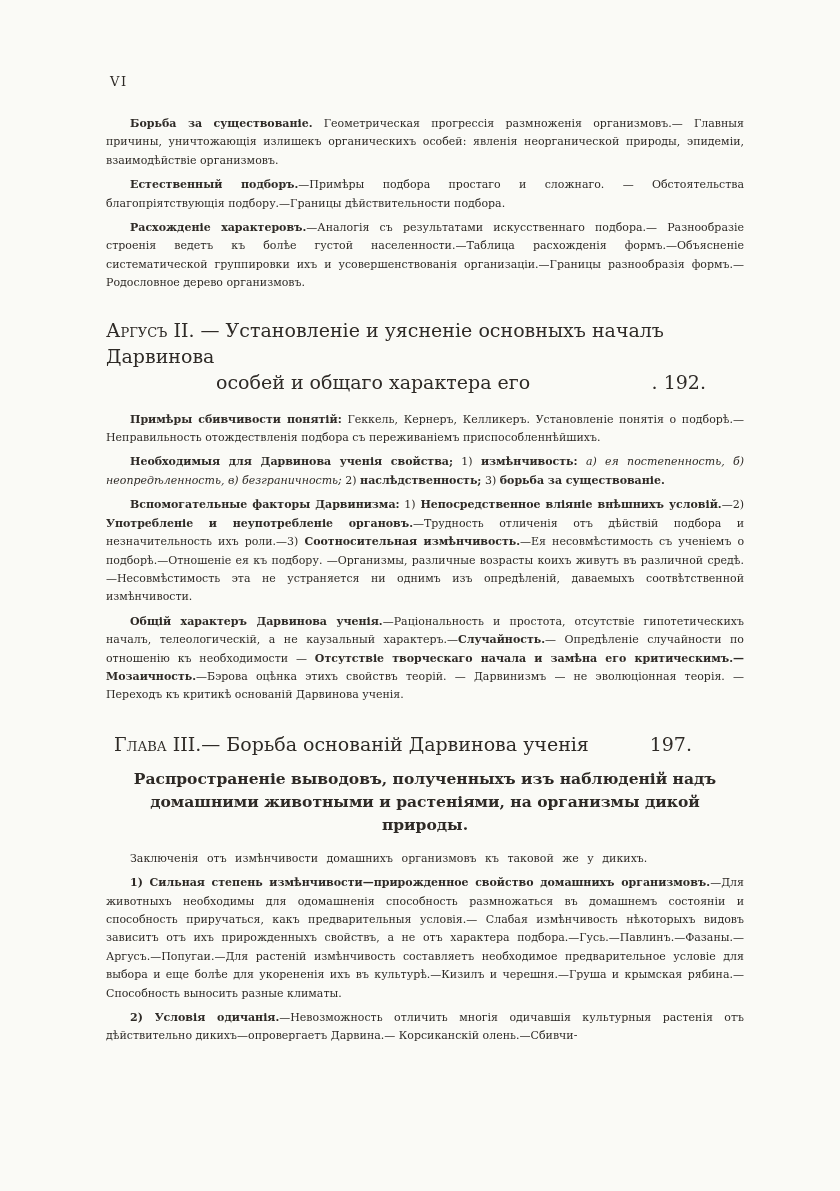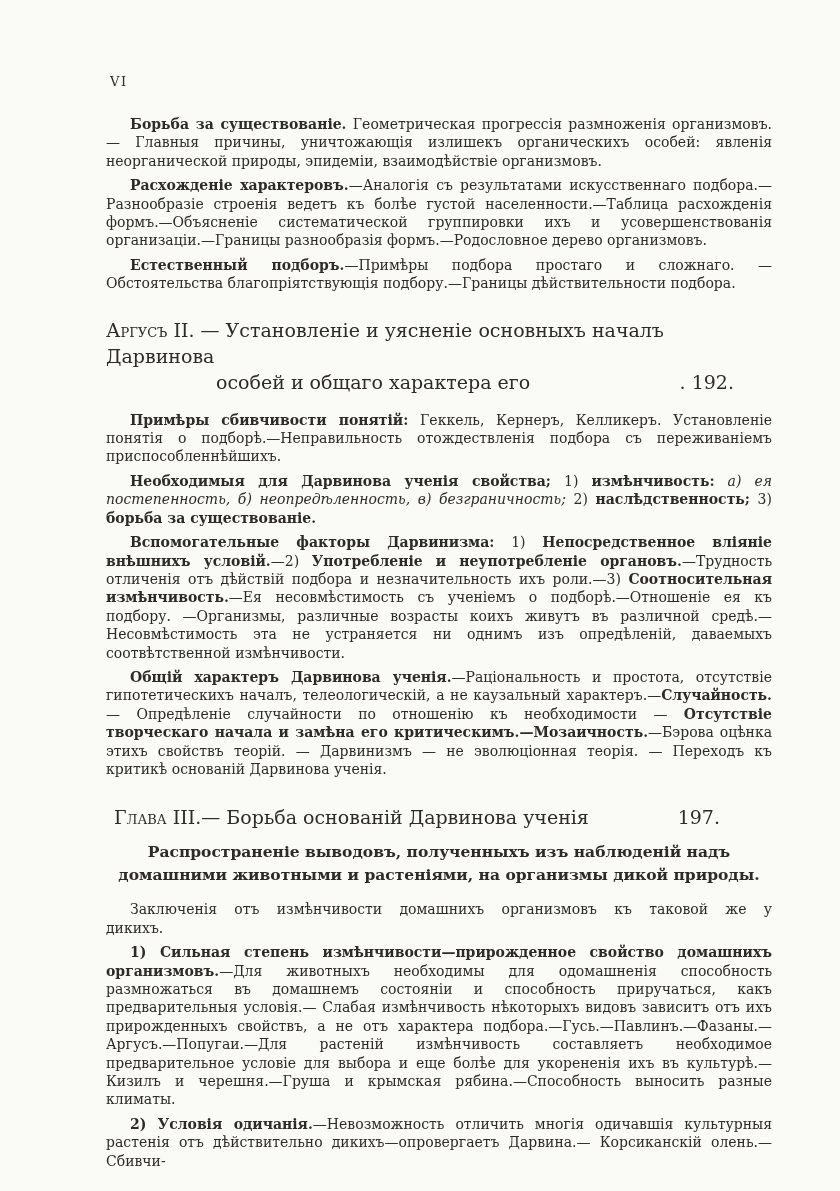--- a/index.html
+++ b/index.html
@@ -6,32 +6,32 @@
   body {
     width: 840px;
     height: 1191px;
     background: #fafaf6;
     font-family: "DejaVu Serif", serif;
   }
   .page {
     box-sizing: border-box;
     width: 840px;
     height: 1191px;
-    padding: 74px 68px 0 106px;
+    padding: 74px 96px 0 106px;
     background: #fafaf6;
     color: #2e2a26;
     overflow: hidden;
   }
   .page-number {
     font-size: 13px;
     letter-spacing: 1.5px;
     margin: 0 0 26px 4px;
   }
   p.par {
-    font-size: 14px;
+    font-size: 11px;
     line-height: 18.4px;
     text-align: justify;
     text-indent: 24px;
     margin: 0 0 6px 0;
   }
   p.par.spread { word-spacing: 5px; }
   .b { font-weight: bold; }
   .i { font-style: italic; }
   .chapter {
     font-size: 19px;
@@ -58,23 +58,23 @@
 </style>
 </head>
 <body>
 
 <div class="page">
 
   <div class="page-number">VI</div>
 
   <p class="par"><span class="b">Борьба за существованіе.</span><span> Геометрическая прогрессія размноженія организмовъ.— Главныя причины, уничтожающія излишекъ органическихъ особей: явленія неорганической природы, эпидеміи, взаимодѣйствіе организмовъ.</span></p>
 
+  <p class="par"><span class="b">Естественный подборъ.</span><span>—Примѣры подбора простаго и сложнаго. — Обстоятельства благопріятствующія подбору.—Границы дѣйствительности подбора.</span></p>
+
   <p class="par"><span class="b">Расхожденіе характеровъ.</span><span>—Аналогія съ результатами искусственнаго подбора.— Разнообразіе строенія ведетъ къ болѣе густой населенности.—Таблица расхожденія формъ.—Объясненіе систематической группировки ихъ и усовершенствованія организаціи.—Границы разнообразія формъ.—Родословное дерево организмовъ.</span></p>
-
-  <p class="par"><span class="b">Естественный подборъ.</span><span>—Примѣры подбора простаго и сложнаго. — Обстоятельства благопріятствующія подбору.—Границы дѣйствительности подбора.</span></p>
 
   <div class="chapter">
     <div class="ch-line"><span class="smallcaps">Аргусъ II.</span><span> — Установленіе и уясненіе основныхъ началъ Дарвинова</span></div>
     <div class="ch-line ch-line-2">
         <span>особей и общаго характера его</span>
         <span class="page-ref">. 192.</span>
       </div>
   </div>
 
   <p class="par"><span class="b">Примѣры сбивчивости понятій:</span><span> Геккель, Кернеръ, Келликеръ. Установленіе понятія о подборѣ.—Неправильность отождествленія подбора съ переживаніемъ приспособленнѣйшихъ.</span></p>

